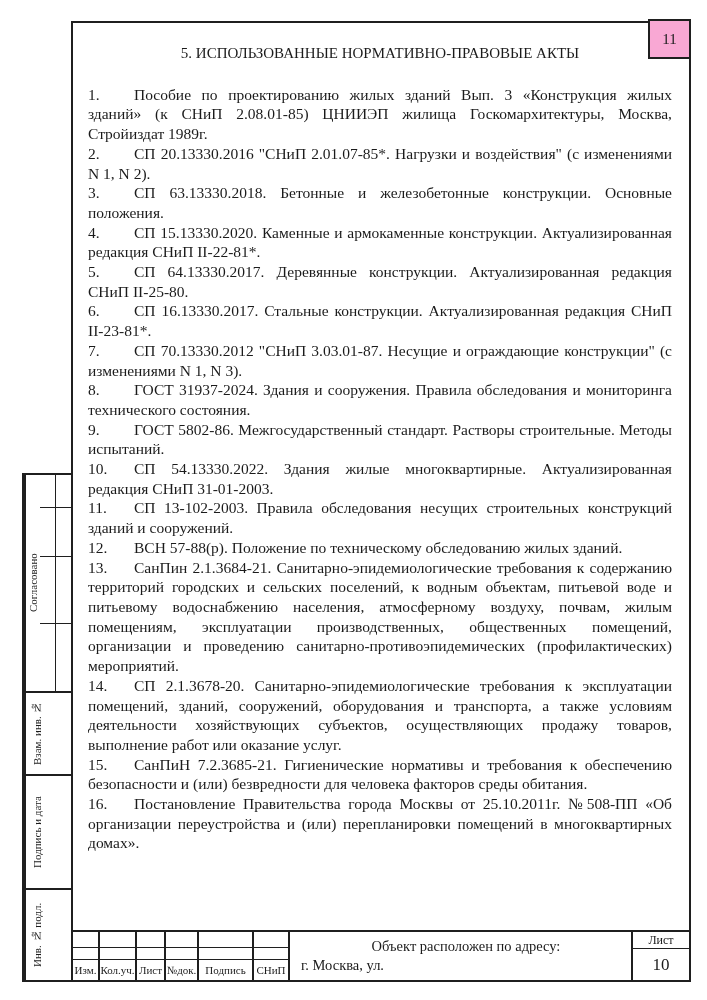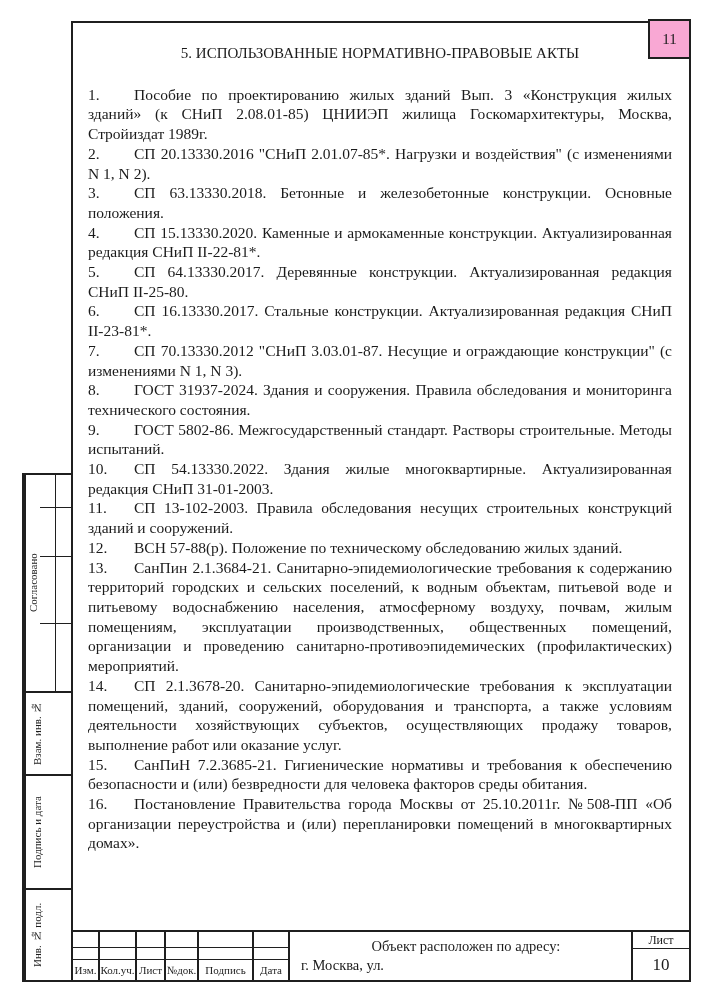--- a/index.html
+++ b/index.html
@@ -164,21 +164,21 @@
         <div class="tb-cell lbl">№док.</div>
       </div>
       <div class="tb-col" style="width:55px;">
         <div class="tb-cell r1"></div>
         <div class="tb-cell r2"></div>
         <div class="tb-cell lbl">Подпись</div>
       </div>
       <div class="tb-col" style="width:36px;">
         <div class="tb-cell r1"></div>
         <div class="tb-cell r2"></div>
-        <div class="tb-cell lbl">Дата</div>
+        <div class="tb-cell lbl">СНиП</div>
       </div>
     </div>
     <div class="tb-mid">
       <div class="tb-addr1">Объект расположен по адресу:</div>
       <div class="tb-addr2">г. Москва, ул.</div>
     </div>
     <div class="tb-right">
       <div class="tb-sheet-lbl">Лист</div>
       <div class="tb-sheet-num">10</div>
     </div>

